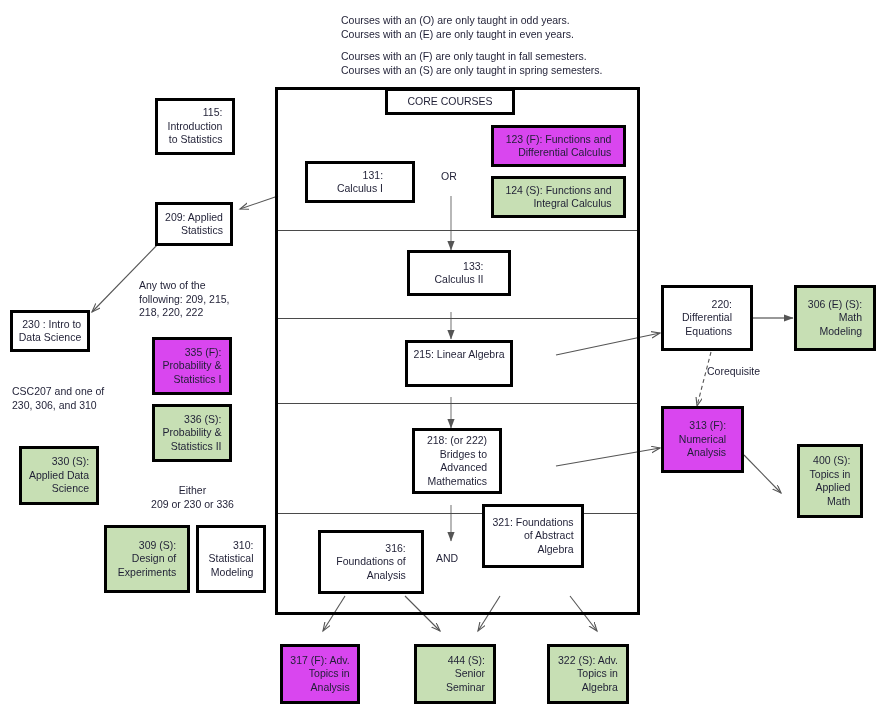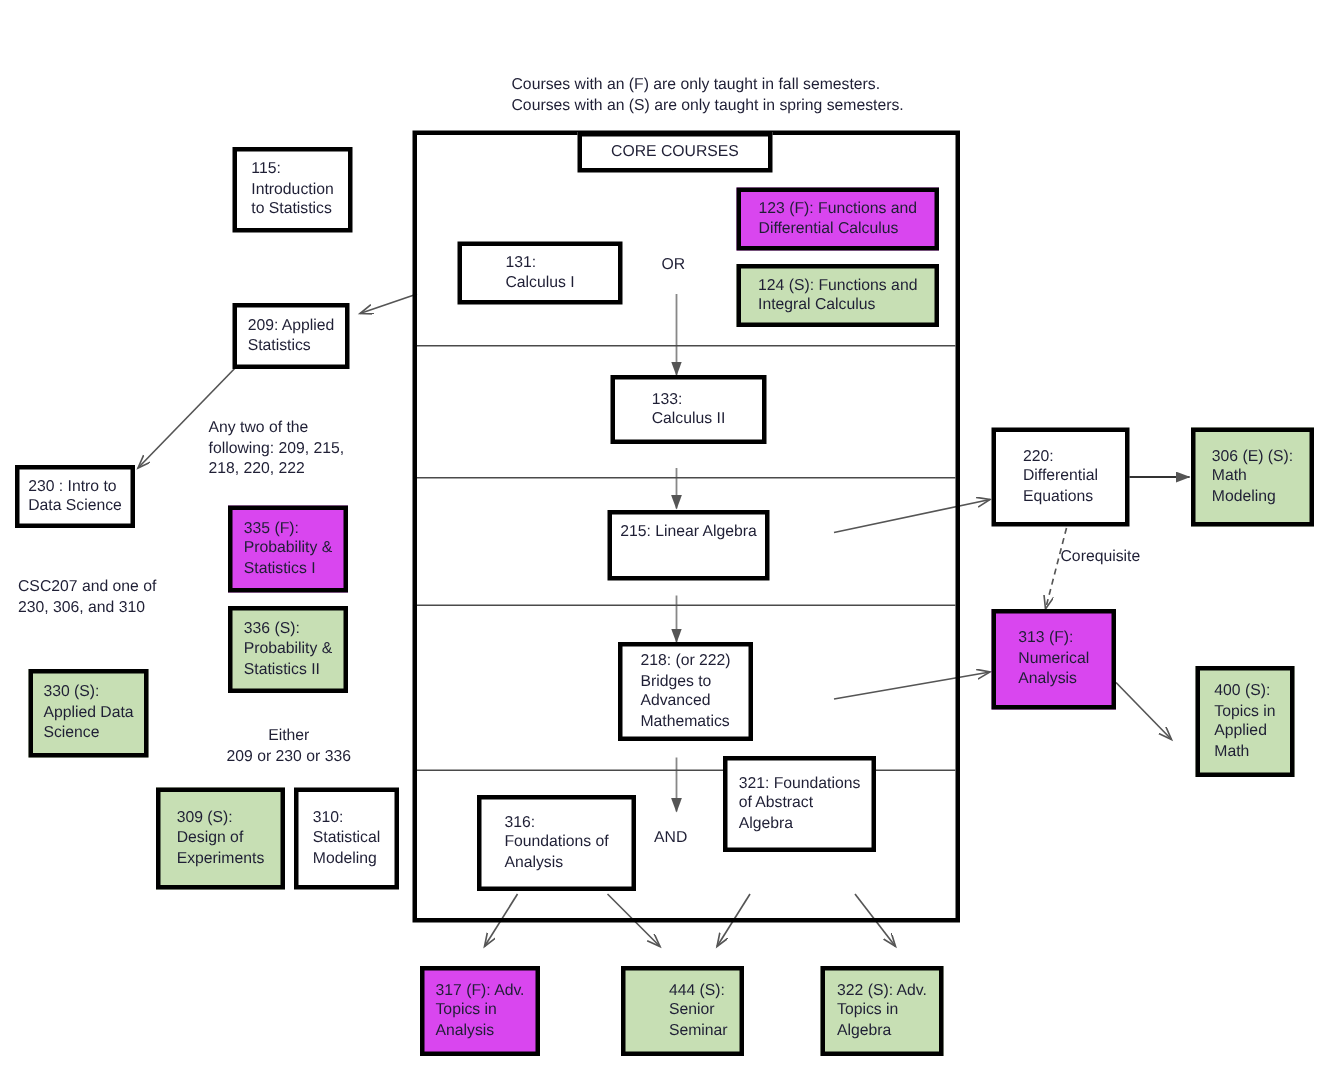--- a/index.html
+++ b/index.html
@@ -46,21 +46,21 @@
     border-top: 1px solid #4a4a4a;
   }
   .node {
     position: absolute;
     box-sizing: border-box;
     border: 3px solid #000000;
     background: #ffffff;
     display: flex;
     align-items: center;
     justify-content: center;
-    text-align: left;
+    text-align: right;
     font-size: 10.5px;
     line-height: 13.5px;
     color: #1f1f35;
     white-space: pre-line;
     padding: 2px 3px;
   }
   .node.fill-peach { background: #d946ef; }
   .node.fill-green { background: #c7dfb4; }
   .node.align-top { align-items: flex-start; padding-top: 5px; }
   .plain-label {
@@ -78,20 +78,22 @@
     line-height: 13.5px;
     color: #1f1f35;
     white-space: nowrap;
   }
 </style>
 </head>
 <body>
 
 <div id="canvas">
 
+  <div class="legend" style="left:341px; top:14px;">Courses with an (O) are only taught in odd years.
+Courses with an (E) are only taught in even years.</div>
   <div class="legend" style="left:341px; top:50px;">Courses with an (F) are only taught in fall semesters.
 Courses with an (S) are only taught in spring semesters.</div>
 
   <svg id="wires" viewBox="0 0 880 725" xmlns="http://www.w3.org/2000/svg">
     <defs>
       <marker id="ah" markerWidth="9" markerHeight="9" refX="7.5" refY="3" orient="auto" markerUnits="strokeWidth">
         <path d="M0,0 L8,3 L0,6 z" fill="#555555"></path>
       </marker>
       <marker id="ahs" markerWidth="10" markerHeight="10" refX="8" refY="3" orient="auto" markerUnits="strokeWidth">
         <path d="M0,0 L8,3 L0,6" fill="none" stroke="#555555" stroke-width="1"></path>

